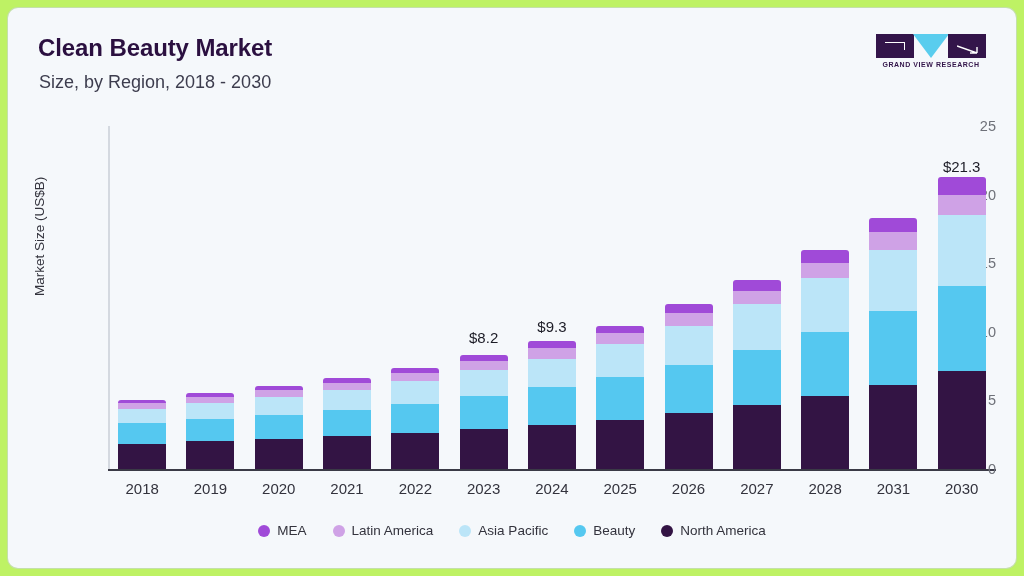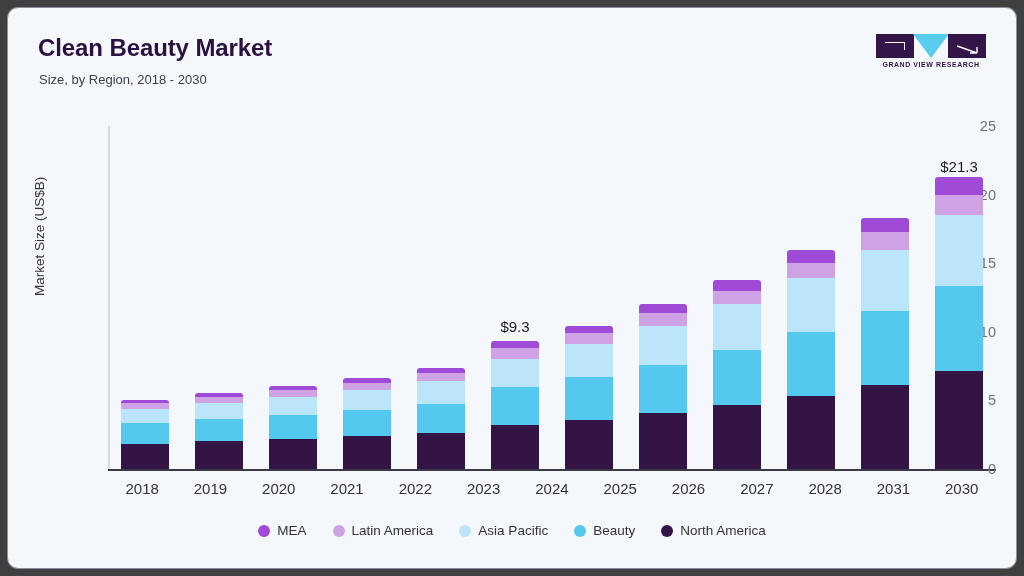--- a/index.html
+++ b/index.html
@@ -4,42 +4,42 @@
 <style>
   * { box-sizing: border-box; margin: 0; padding: 0; }
   html, body {
     width: 1024px; height: 576px;
     background: #ffffff;
     font-family: "Liberation Sans", sans-serif;
   }
   #root {
     position: relative;
     width: 1024px; height: 576px;
-    background: #404040;
+    background: #bef264;
     overflow: hidden;
   }
   .card {
     position: absolute;
     left: 8px; top: 8px;
     width: 1008px; height: 560px;
     background: #f5f8fb;
     border-radius: 10px;
     box-shadow: 0 0 0 1px rgba(200,210,225,0.55);
     overflow: hidden;
   }
   
   .title {
     position: absolute; left: 30px; top: 26px;
     font-size: 24px; font-weight: bold;
     color: #2b1040;
     letter-spacing: -0.1px;
   }
   .subtitle {
     position: absolute; left: 31px; top: 64px;
-    font-size: 13px; font-weight: normal;
+    font-size: 18px; font-weight: normal;
     color: #3d3d4e;
   }
   
   .logo { position: absolute; right: 30px; top: 26px; width: 110px; height: 38px; }
   .logo-mark { position: relative; width: 110px; height: 24px; }
   .logo-box {
     position: absolute; top: 0; width: 38px; height: 24px;
     background: #33154a;
   }
   .logo-box.left { left: 0; }
@@ -223,20 +223,30 @@
             </div>
           </div>
           <div class="bar-group">
             <div class="bar">
               <div class="seg" title="North America" style="height: 35.672px; background: rgb(51, 20, 68);"></div>
               <div class="seg" title="Europe" style="height: 29.498px; background: rgb(85, 200, 240);"></div>
               <div class="seg" title="Asia Pacific" style="height: 22.638px; background: rgb(187, 229, 248);"></div>
               <div class="seg" title="Latin America" style="height: 8.232px; background: rgb(207, 162, 230);"></div>
               <div class="seg top-round" title="MEA" style="height: 5.488px; background: rgb(160, 74, 216);"></div>
             </div>
+          </div>
+          <div class="bar-group">
+            <div class="bar">
+              <div class="seg" title="North America" style="height: 39.788px; background: rgb(51, 20, 68);"></div>
+              <div class="seg" title="Europe" style="height: 32.928px; background: rgb(85, 200, 240);"></div>
+              <div class="seg" title="Asia Pacific" style="height: 26.068px; background: rgb(187, 229, 248);"></div>
+              <div class="seg" title="Latin America" style="height: 8.918px; background: rgb(207, 162, 230);"></div>
+              <div class="seg top-round" title="MEA" style="height: 6.174px; background: rgb(160, 74, 216);"></div>
+            </div>
+            <div class="bar-label" style="bottom: 122.876px;">$8.2</div>
           </div>
           <div class="bar-group">
             <div class="bar">
               <div class="seg" title="North America" style="height: 43.904px; background: rgb(51, 20, 68);"></div>
               <div class="seg" title="Europe" style="height: 37.73px; background: rgb(85, 200, 240);"></div>
               <div class="seg" title="Asia Pacific" style="height: 28.812px; background: rgb(187, 229, 248);"></div>
               <div class="seg" title="Latin America" style="height: 10.29px; background: rgb(207, 162, 230);"></div>
               <div class="seg top-round" title="MEA" style="height: 6.86px; background: rgb(160, 74, 216);"></div>
             </div>
             <div class="bar-label" style="bottom: 134px;">$9.3</div>

